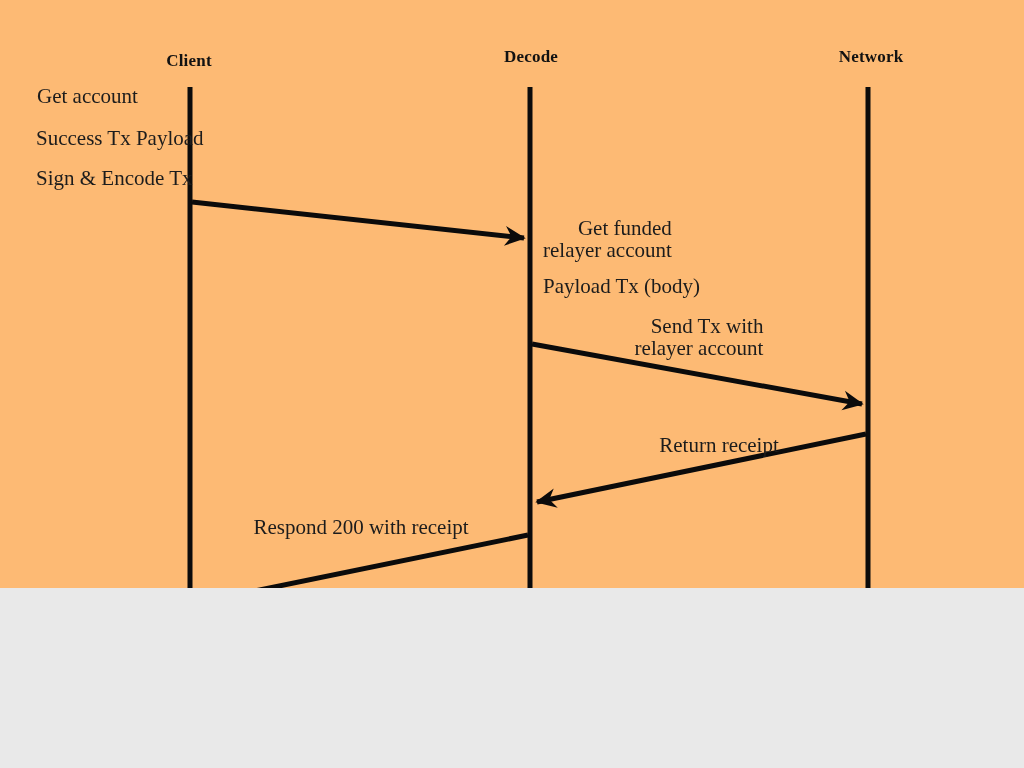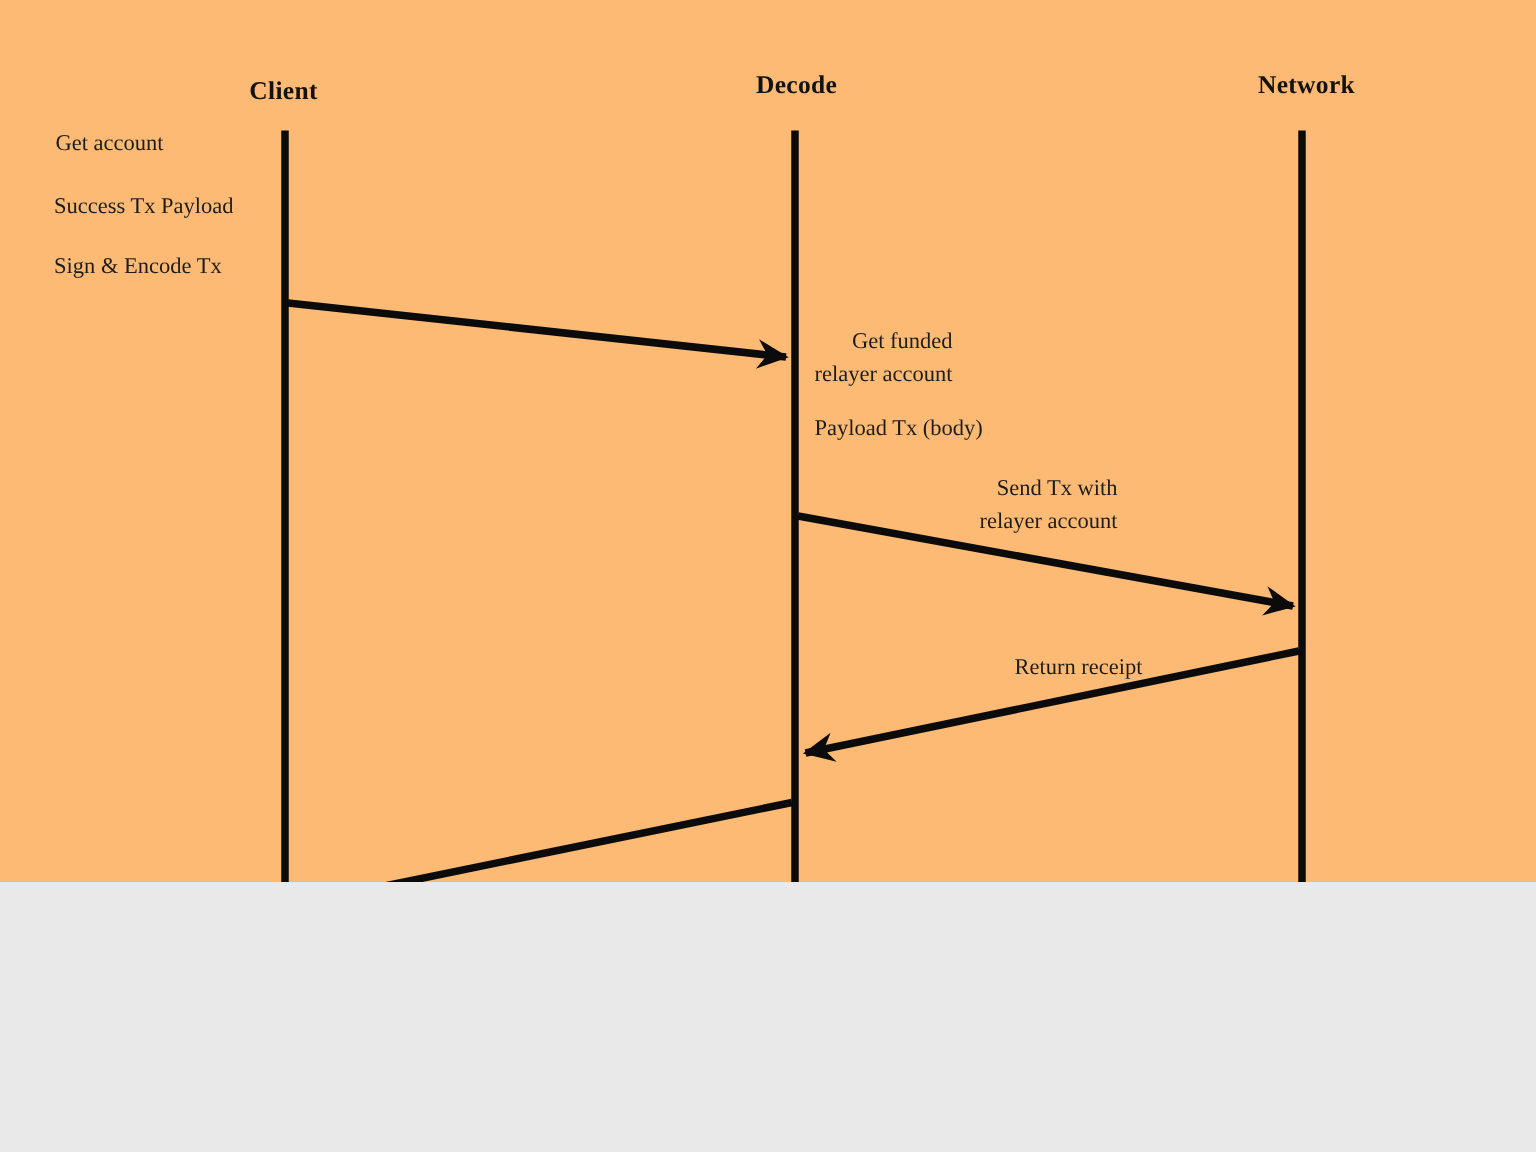--- a/index.html
+++ b/index.html
@@ -27,21 +27,21 @@
     position: absolute;
     transform: translate(-50%, -50%);
     font-size: 17px;
     font-weight: 700;
     letter-spacing: 0.2px;
     color: #121212;
     white-space: nowrap;
   }
   .label {
     position: absolute;
-    font-size: 15px;
+    font-size: 21px;
     line-height: 22px;
     white-space: pre-line;
   }
   .label.centered {
     transform: translate(-50%, -50%);
     text-align: center;
     white-space: pre-line;
   }
   .label.left {
     text-align: left;
@@ -81,16 +81,17 @@
   <div class="label left" style="left:36px; top:127px;">Success Tx Payload</div>
   <div class="label left" style="left:36px; top:167px;">Sign &amp; Encode Tx</div>
 
   <div class="label multiline-left" style="left:543px; top:217px;">Get funded
 relayer account</div>
   <div class="label left" style="left:543px; top:275px;">Payload Tx (body)</div>
 
   <div class="label centered" style="left:699px; top:337px;text-align:right;">Send Tx with
 relayer account</div>
   <div class="label centered" style="left:695px; top:445px;margin-left:24px;">Return receipt</div>
+  <div class="label centered" style="left:361px; top:527px;">Respond 200 with receipt</div>
 
   <div class="label left" style="left:68px; top:651px;">Client</div>
 
 </div>
 
 </body></html>

